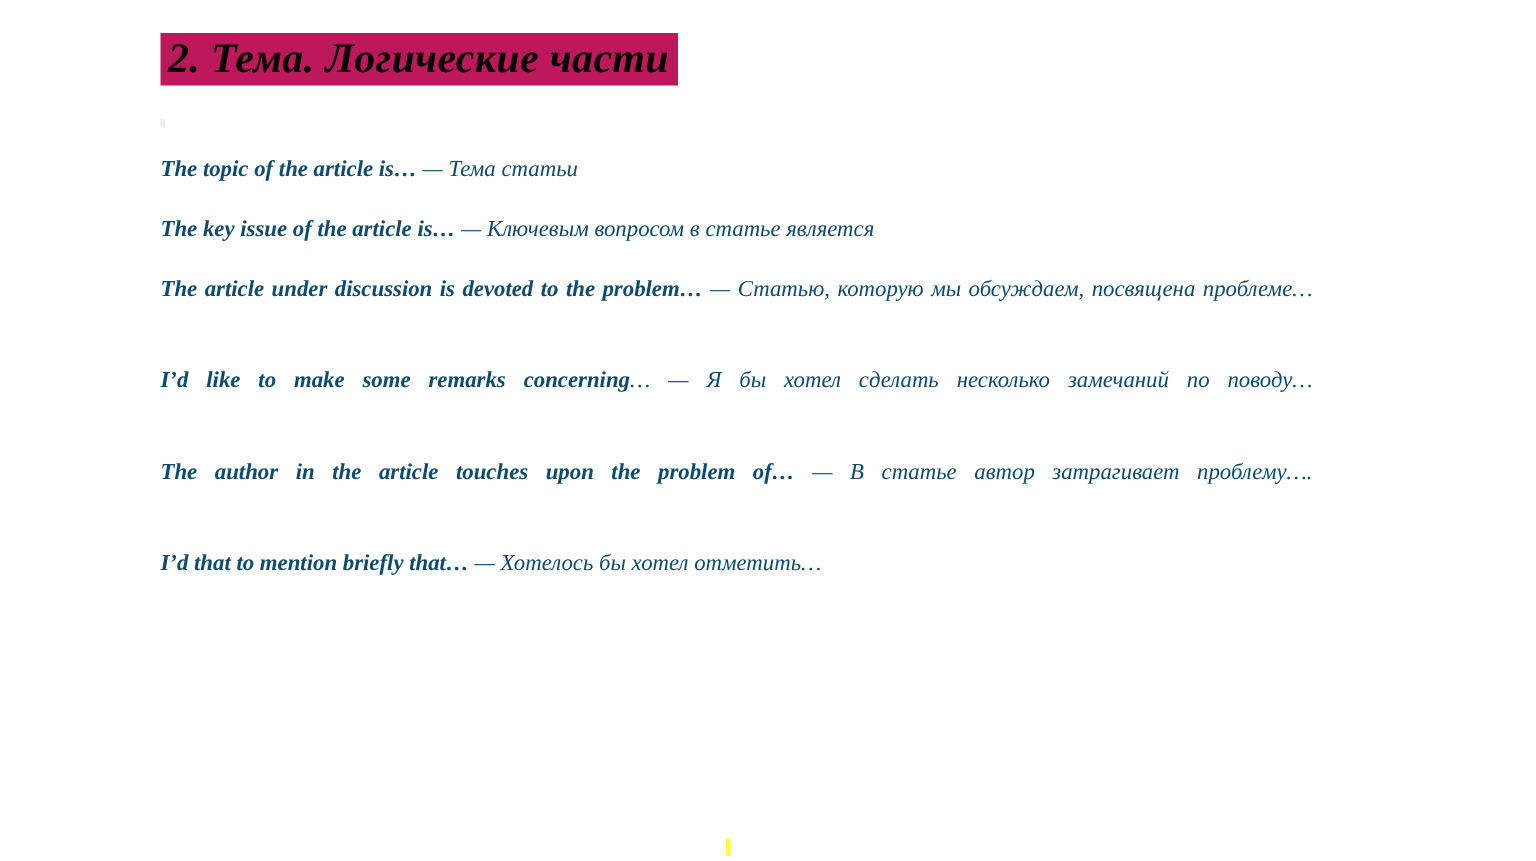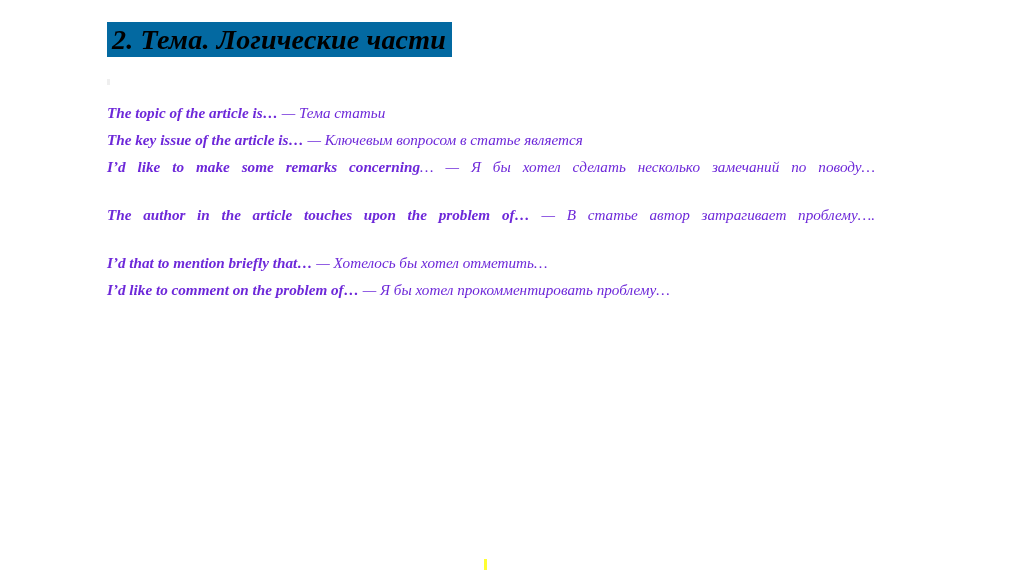--- a/index.html
+++ b/index.html
@@ -25,21 +25,21 @@
 
   
   .title-wrap {
     position: absolute;
     left: 107px;
     top: 20px;
     width: 810px;
   }
   .slide-title {
     display: inline;
-    background: #0369a1;
+    background: #be185d;
     font-family: "Liberation Serif", "DejaVu Serif", serif;
     font-weight: bold;
     font-style: italic;
     font-size: 28px;
     line-height: 1.45;
     letter-spacing: 0.2px;
     padding: 2px 6px 2px 5px;
     box-decoration-break: clone;
     -webkit-box-decoration-break: clone;
     color: #000000;
@@ -70,24 +70,24 @@
     top: 102px;
     width: 768px;
   }
   .para {
     margin: 0 0 0 0;
     text-align: justify;
     text-justify: inter-word;
     font-size: 15.2px;
     line-height: 21px;
     font-style: italic;
-    color: #6d28d9;
+    color: #0c4a6e;
   }
   .para + .para {
-    margin-top: 6px;
+    margin-top: 19px;
   }
   
   .para::after {
     content: "";
     display: inline-block;
     width: 100%;
   }
   .para.single::after { display: none; }
 
   .en {
@@ -114,21 +114,21 @@
 
   <div class="title-wrap">
     <span class="slide-title">2. Тема. Логические части</span>
   </div>
 
   <div class="stray-dot"></div>
 
   <div class="body-block">
       <p class="para single"><span class="en">The topic of the article is…</span> <span class="dash">—</span> <span class="ru">Тема статьи</span></p>
       <p class="para single"><span class="en">The key issue of the article is…</span> <span class="dash">—</span> <span class="ru">Ключевым вопросом в статье является</span></p>
+      <p class="para"><span class="en">The article under discussion is devoted to the problem…</span> <span class="dash">—</span> <span class="ru">Статью, которую мы обсуждаем, посвящена проблеме…</span></p>
       <p class="para"><span class="en">I’d like to make some remarks concerning</span><span class="dots-light">…</span> <span class="dash">—</span> <span class="ru">Я бы хотел сделать несколько замечаний по поводу…</span></p>
       <p class="para"><span class="en">The author  in the article touches upon the problem of…</span> <span class="dash">—</span> <span class="ru">В статье автор затрагивает проблему….</span></p>
       <p class="para single"><span class="en">I’d that to mention briefly that…</span> <span class="dash">—</span> <span class="ru">Хотелось бы хотел отметить…</span></p>
-      <p class="para single"><span class="en">I’d like to comment on the problem of…</span> <span class="dash">—</span> <span class="ru">Я бы хотел прокомментировать проблему…</span></p>
     </div>
 
   <div class="bottom-tick"></div>
 
 </div>
 
 </body></html>

